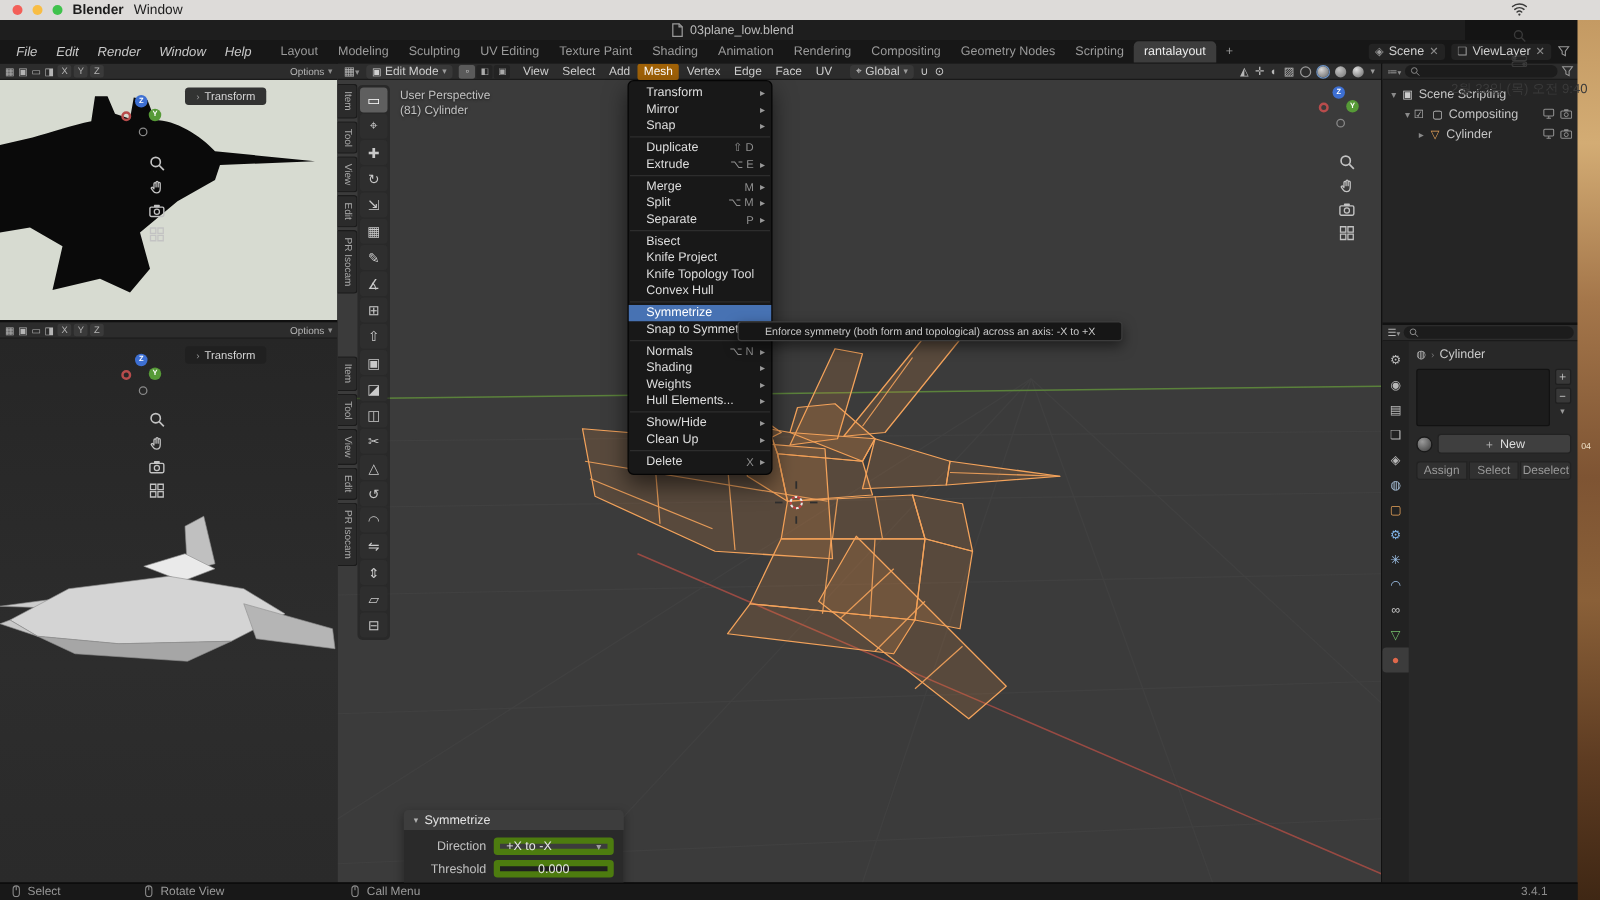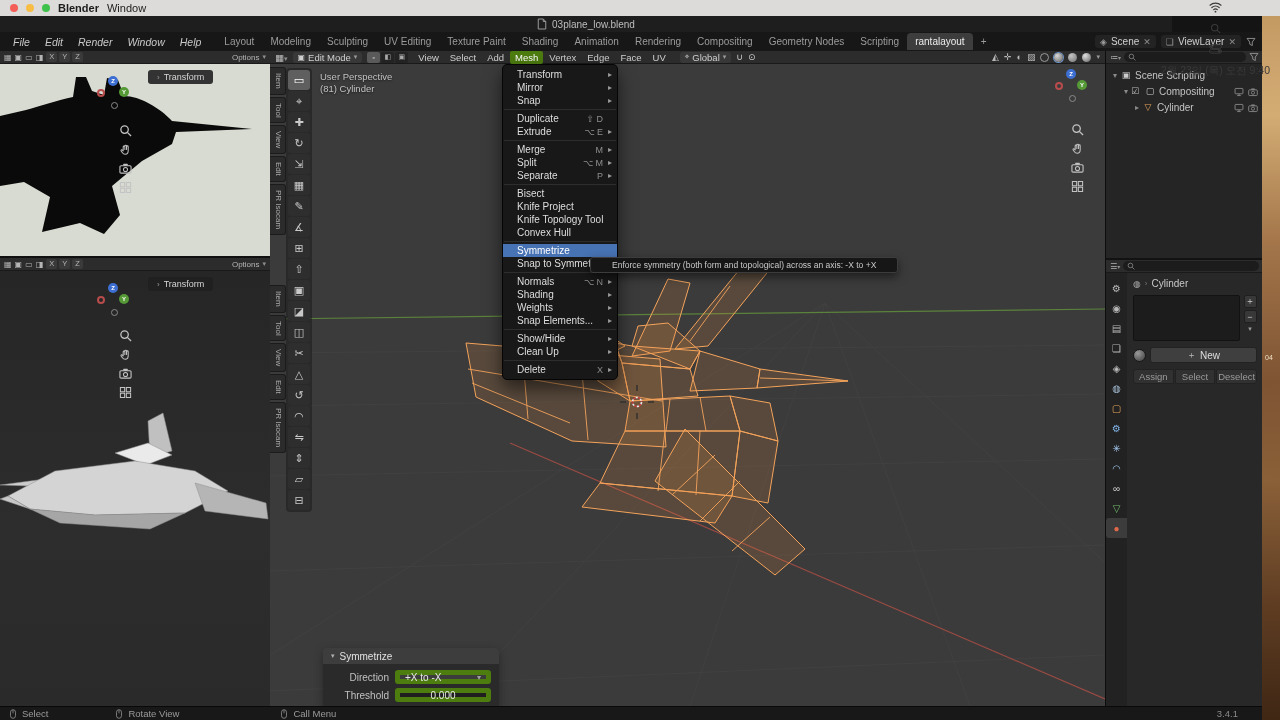--- a/index.html
+++ b/index.html
@@ -54,21 +54,21 @@
 
 
 #mainvp{position:absolute;left:270px;top:51px;width:835px;height:655px;background:#3b3b3b;overflow:hidden;}
 #mvh{position:absolute;left:0;top:0;right:0;height:13px;background:#2c2c2c;border-bottom:1px solid #191919;display:flex;align-items:center;gap:5px;padding:0 5px;font-size:9.5px;color:#cfcfcf;z-index:30;}
 .mode-pill{display:flex;align-items:center;gap:3px;background:#383838;border-radius:3px;padding:0 5px;height:11px;}
 #modebtns{display:flex;gap:1px;}
 .modebtn{width:13px;height:11px;background:#232323;display:flex;align-items:center;justify-content:center;font-size:7px;color:#aaa;border-radius:2px;}
 .modebtn.on{background:#5a5a5a;color:#eee;}
 #mv-menus{display:flex;gap:1px;}
 #mv-menus span{padding:1px 5px;border-radius:2px;white-space:nowrap;}
-#mv-menus span.hl{background:#4d7c0f;color:#fff;}
+#mv-menus span.hl{background:#a16207;color:#fff;}
 #mvh .right{margin-left:auto;display:flex;gap:5px;align-items:center;color:#b8b8b8;}
 .ball{width:9px;height:9px;border-radius:50%;flex:none;}
 .ball.wire{border:1px solid #9a9a9a;}
 .ball.solid{background:radial-gradient(circle at 35% 30%,#d6d6d6,#636363);box-shadow:0 0 0 1px #6a93c8;}
 .ball.mat{background:radial-gradient(circle at 35% 30%,#dfdfdf,#7e7e7e);opacity:.85;}
 .ball.rend{background:radial-gradient(circle at 35% 30%,#ffffff,#6e6e6e);opacity:.85;}
 
 #toolbar{position:absolute;left:16px;top:17px;width:26px;display:flex;flex-direction:column;gap:1px;z-index:10;background:rgba(28,28,28,.55);border-radius:4px;padding:2px;}
 .tool{height:20px;display:flex;align-items:center;justify-content:center;font-size:11px;color:#c9c9c9;border-radius:3px;background:#2e2e2e;}
 .tool.active{background:#5f5f5f;color:#fff;}
@@ -629,21 +629,21 @@
         <span class="lbl">Shading</span>
         <span class="sc"></span>
         <span class="sub">▸</span>
       </div>
       <div class="mi">
         <span class="lbl">Weights</span>
         <span class="sc"></span>
         <span class="sub">▸</span>
       </div>
       <div class="mi">
-        <span class="lbl">Snap Elements...</span>
+        <span class="lbl">Hull Elements...</span>
         <span class="sc"></span>
         <span class="sub">▸</span>
       </div>
       <div class="msep"></div>
       <div class="mi">
         <span class="lbl">Show/Hide</span>
         <span class="sc"></span>
         <span class="sub">▸</span>
       </div>
       <div class="mi">

